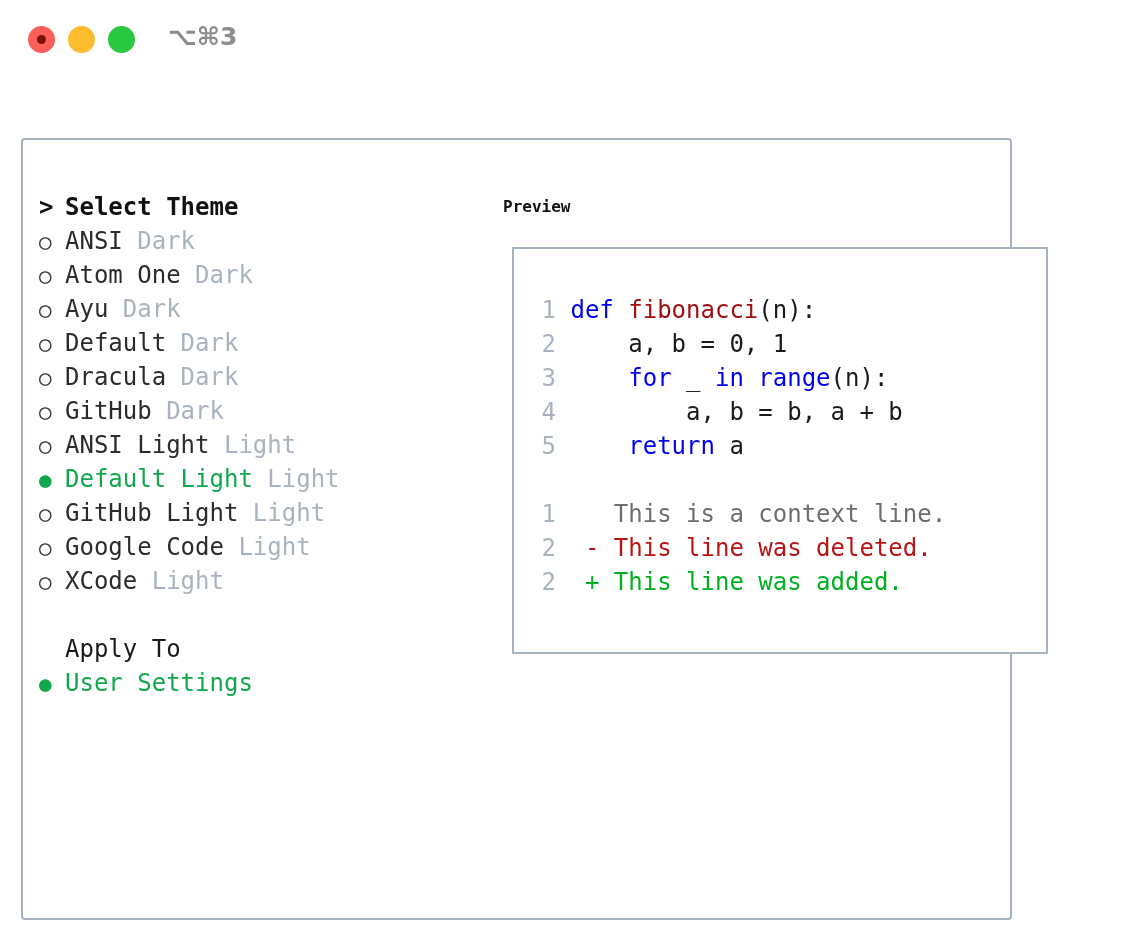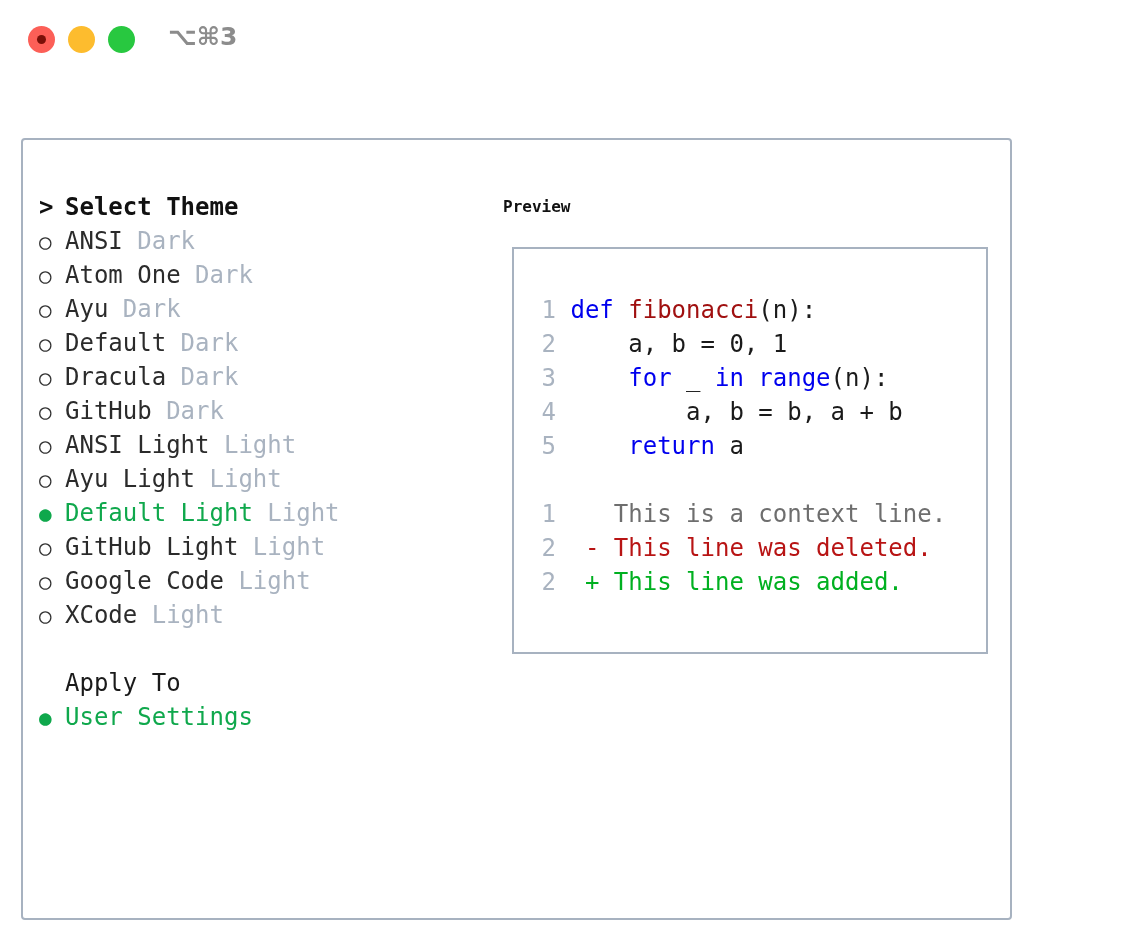--- a/index.html
+++ b/index.html
@@ -134,21 +134,21 @@
   #preview-title {
     font-size: 16px;
     font-weight: bold;
     color: #111111;
     line-height: 34px;
   }
   #preview-box {
     position: absolute;
     left: 9px;
     top: 57px;
-    width: 476px;
+    width: 536px;
     height: 407px;
     border: 2px solid #A7B2C0;
     box-sizing: border-box;
     background: #ffffff;
   }
   #code-area {
     position: absolute;
     left: 16px;
     top: 44px;
     right: 8px;
@@ -191,21 +191,20 @@
         <span class="marker">&gt;</span><span>Select Theme</span>
       </div>
       <div id="theme-rows">
           <div class="row"><span class="marker marker-dot-empty"></span><span class="label">ANSI</span><span class="tag"> Dark</span></div>
           <div class="row"><span class="marker marker-dot-empty"></span><span class="label">Atom One</span><span class="tag"> Dark</span></div>
           <div class="row"><span class="marker marker-dot-empty"></span><span class="label">Ayu</span><span class="tag"> Dark</span></div>
           <div class="row"><span class="marker marker-dot-empty"></span><span class="label">Default</span><span class="tag"> Dark</span></div>
           <div class="row"><span class="marker marker-dot-empty"></span><span class="label">Dracula</span><span class="tag"> Dark</span></div>
           <div class="row"><span class="marker marker-dot-empty"></span><span class="label">GitHub</span><span class="tag"> Dark</span></div>
           <div class="row"><span class="marker marker-dot-empty"></span><span class="label">ANSI Light</span><span class="tag"> Light</span></div>
-          <div class="row"><span class="marker marker-dot-empty"></span><span class="label">Ayu Light</span><span class="tag"> Light</span></div>
           <div class="row selected"><span class="marker marker-dot-filled"></span><span class="label">Default Light</span><span class="tag"> Light</span></div>
           <div class="row"><span class="marker marker-dot-empty"></span><span class="label">GitHub Light</span><span class="tag"> Light</span></div>
           <div class="row"><span class="marker marker-dot-empty"></span><span class="label">Google Code</span><span class="tag"> Light</span></div>
           <div class="row"><span class="marker marker-dot-empty"></span><span class="label">XCode</span><span class="tag"> Light</span></div>
         </div>
 
       <div class="section-gap"></div>
 
       <div class="row apply-heading">Apply To</div>
       <div id="apply-rows">

